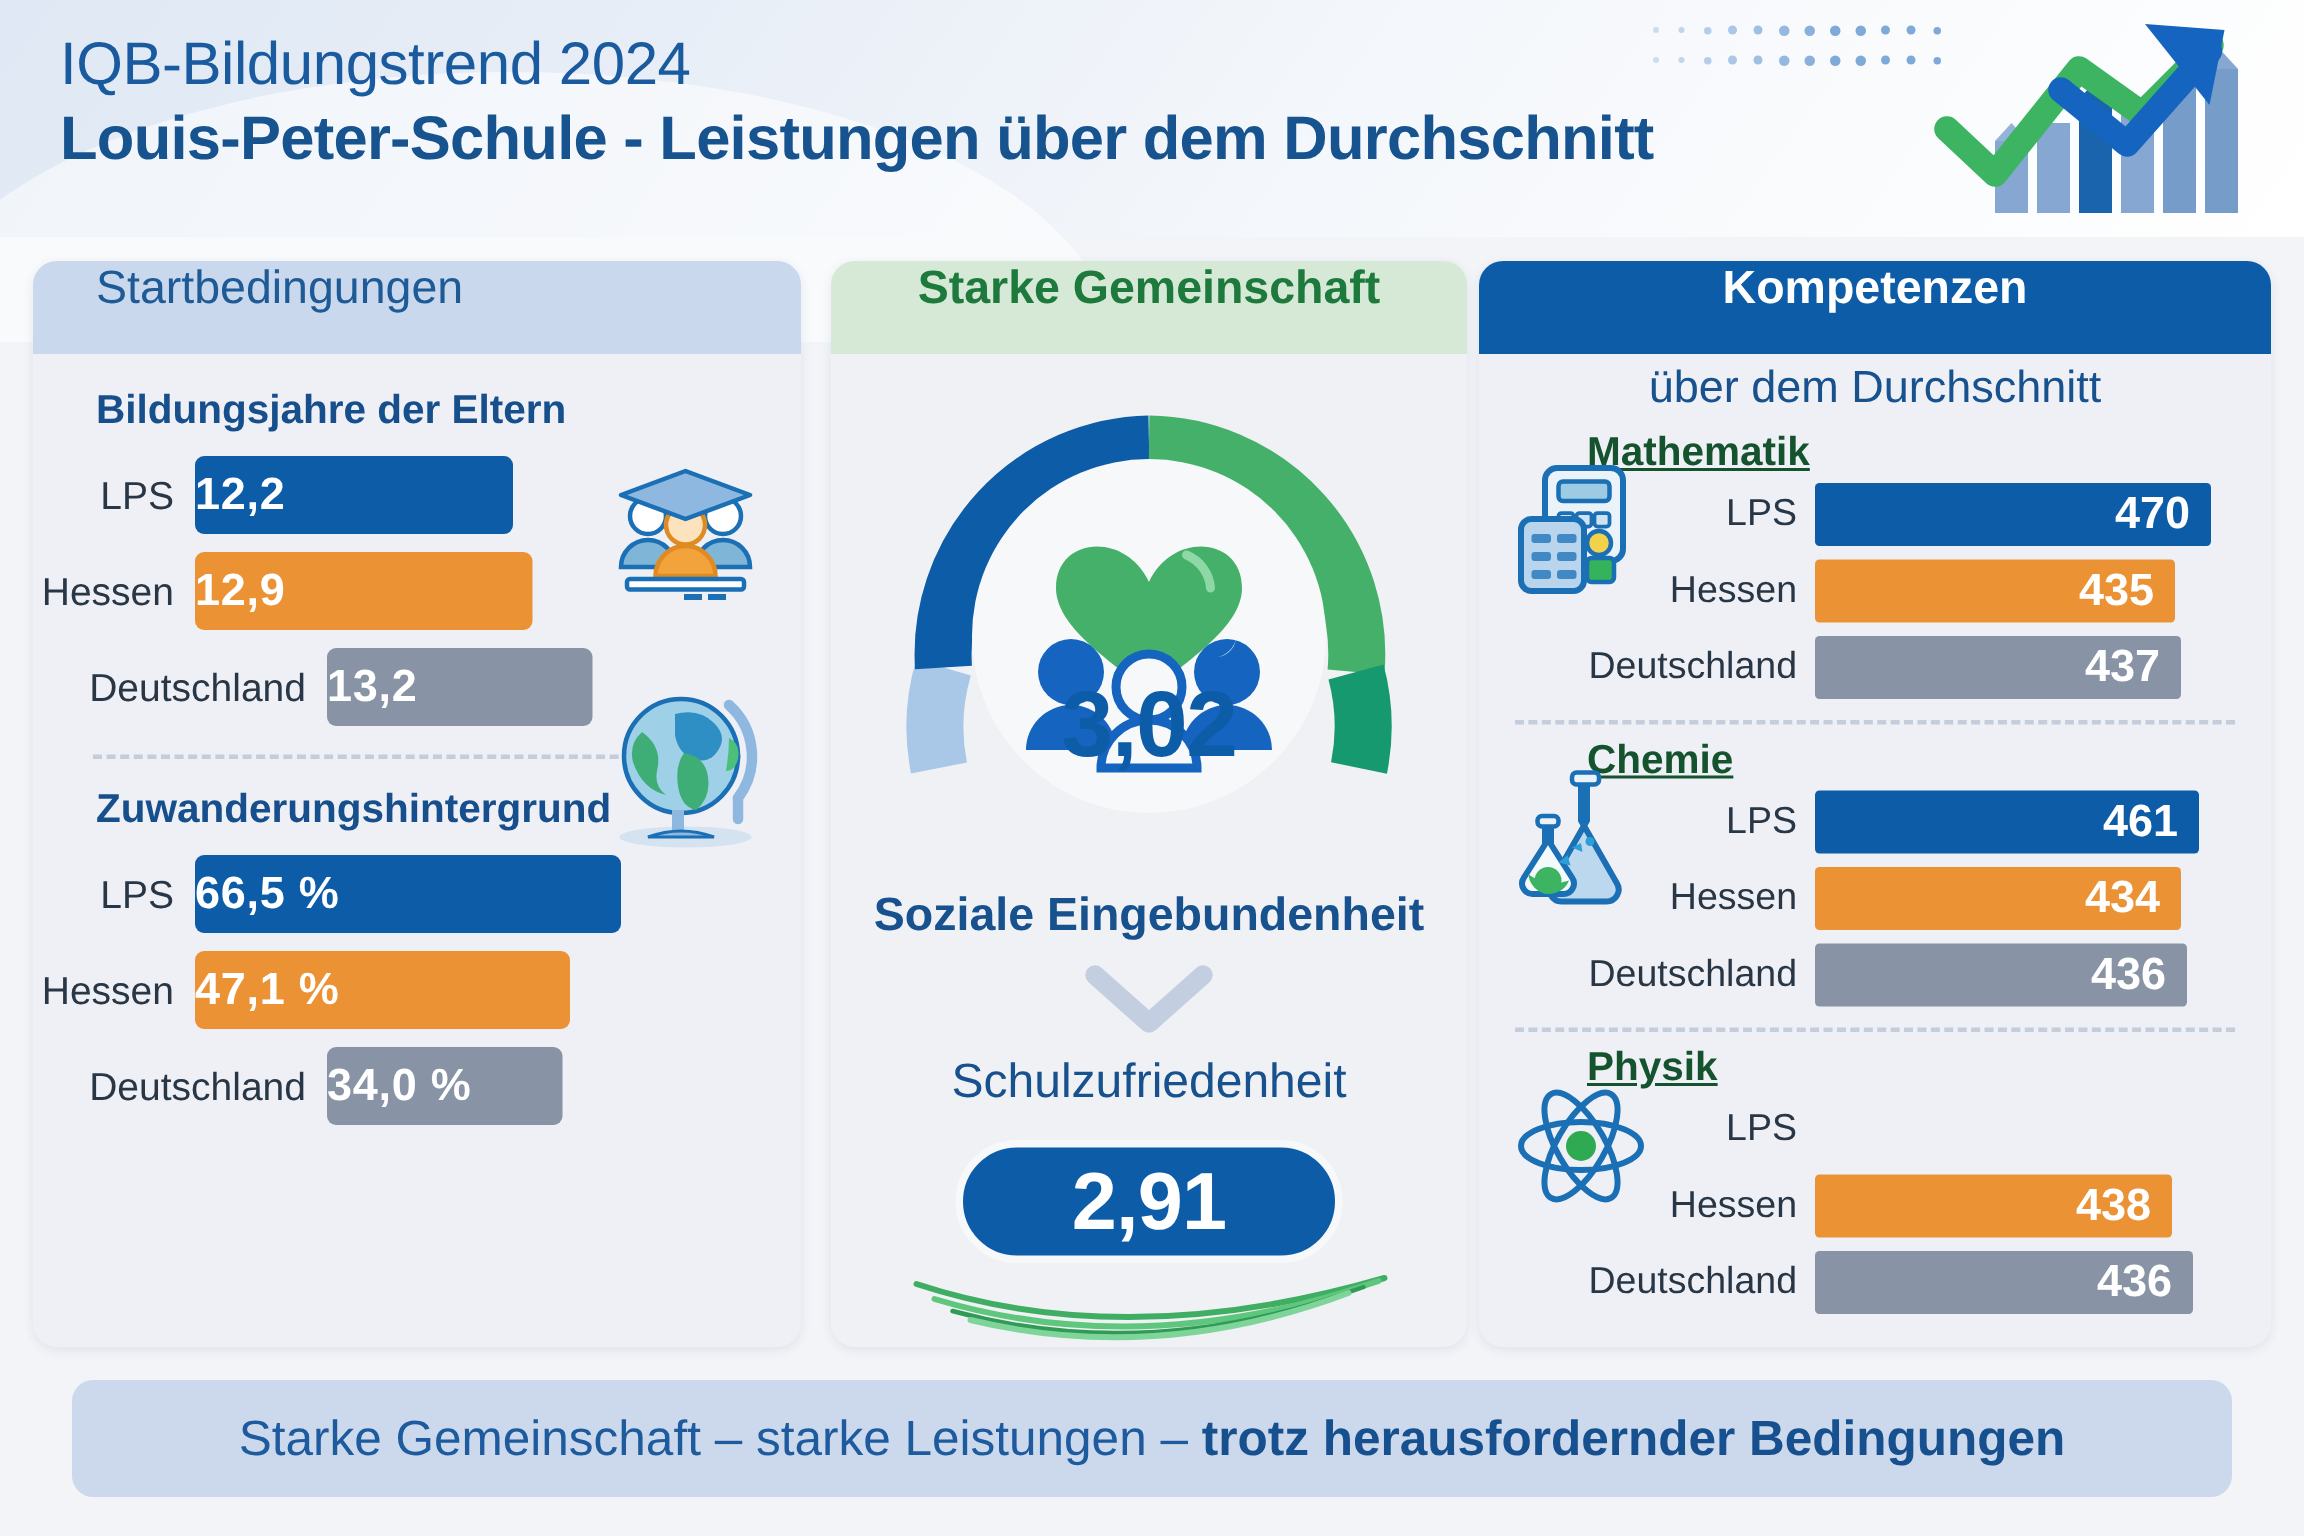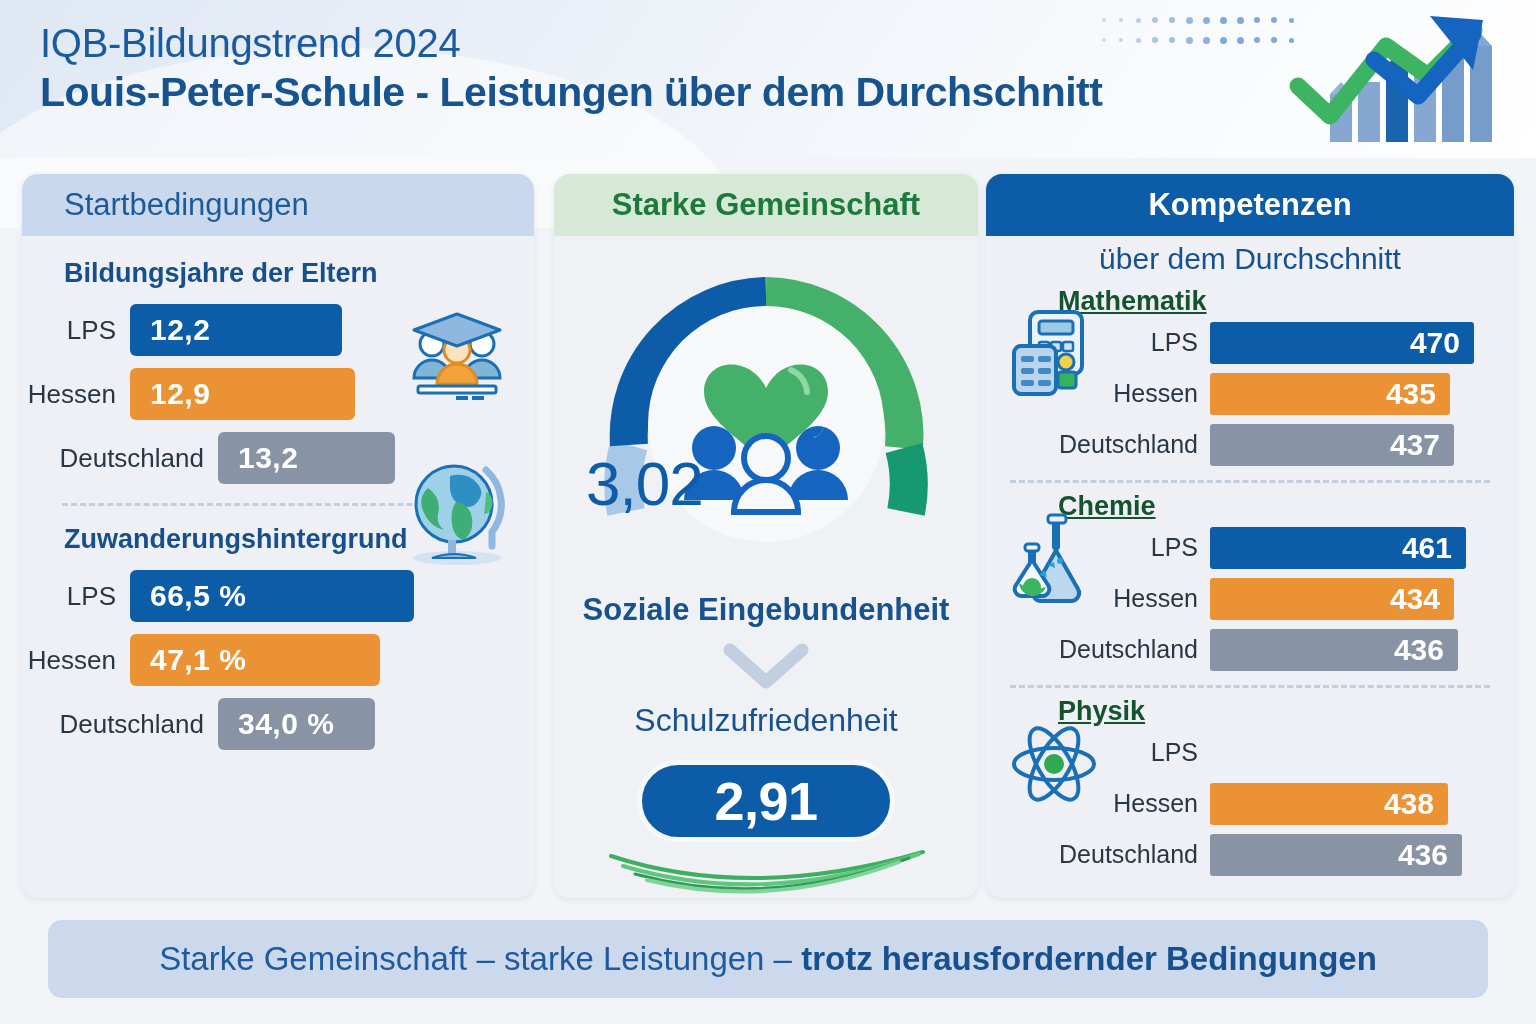--- a/index.html
+++ b/index.html
@@ -38,21 +38,21 @@
 
   .headchart { position: absolute; right: 18px; top: 4px; width: 250px; height: 150px; }
 
   
   .panel {
     position: absolute; border-radius: 16px; overflow: hidden;
     background: #eef0f5;
     box-shadow: 0 2px 7px rgba(30,50,90,0.09);
   }
   .panel-head {
-    height: 62px; display: flex; align-items: center;
+    height: 62px; display: flex; align-items: flex-start;
   }
   .panel-head-title { font-size: 31px; }
 
   #panel-start { left: 22px; top: 174px; width: 512px; height: 724px; }
   #panel-start .panel-head { background: #c9d8ec; padding-left: 42px; }
   #panel-start .panel-head-title { color: #1d5a96; }
 
   #panel-comm { left: 554px; top: 174px; width: 424px; height: 724px; background:#f0f1f4; }
   #panel-comm .panel-head { background: #d6e8d6; justify-content: center; }
   #panel-comm .panel-head-title { color: #1d7a3c; font-weight: bold; }
@@ -68,40 +68,40 @@
     padding-left: 42px; margin-bottom: 12px; white-space: nowrap;
   }
   .lp-sub.second { margin-top: 0; }
   .lrow { display: flex; align-items: center; height: 58px; margin-bottom: 6px; }
   .lrow .lbl {
     font-size: 26px; color: #283645; text-align: right; white-space: nowrap;
     padding-right: 14px;
   }
   .lbar {
     height: 52px; border-radius: 6px; display: flex; align-items: center;
-    padding-left: 20px; color: #fff; font-size: 30px; font-weight: bold;
+    color: #fff; font-size: 30px; font-weight: bold;
     letter-spacing: 0.5px;
   }
   .c-lps { background: #0d5ca8; }
   .c-hes { background: #eb9334; }
   .c-deu { background: #8894a5; }
 
   .divider-dash {
     border-top: 3px dashed #c3cddb; margin: 16px 40px 18px 40px;
   }
 
   .icon-grad { position: absolute; right: 26px; top: 72px; width: 104px; height: 96px; }
   .icon-globe { position: absolute; right: 18px; top: 212px; width: 118px; height: 118px; }
 
   
   .cp-body { position: relative; height: 662px; }
   .gauge-wrap { position: absolute; left: 50%; top: 16px; transform: translateX(-50%); width: 360px; height: 330px; }
   .gauge-val {
-    position: absolute; left: 0; top: 196px; width: 360px; text-align: left;
-    font-size: 62px; font-weight: normal; color: #0d5ca8; letter-spacing: -1px;
+    position: absolute; left: 0; top: 196px; width: 360px; text-align: center;
+    font-size: 62px; font-weight: bold; color: #0d5ca8; letter-spacing: -1px;
   }
   .cp-label1 {
     position: absolute; left: 0; top: 356px; width: 424px; text-align: center;
     font-size: 31px; font-weight: bold; color: #17518e; white-space: nowrap;
   }
   .chevron { position: absolute; left: 50%; top: 406px; transform: translateX(-50%); width: 88px; height: 48px; }
   .cp-label2 {
     position: absolute; left: 0; top: 466px; width: 424px; text-align: center;
     font-size: 32px; color: #17518e; white-space: nowrap;
   }

